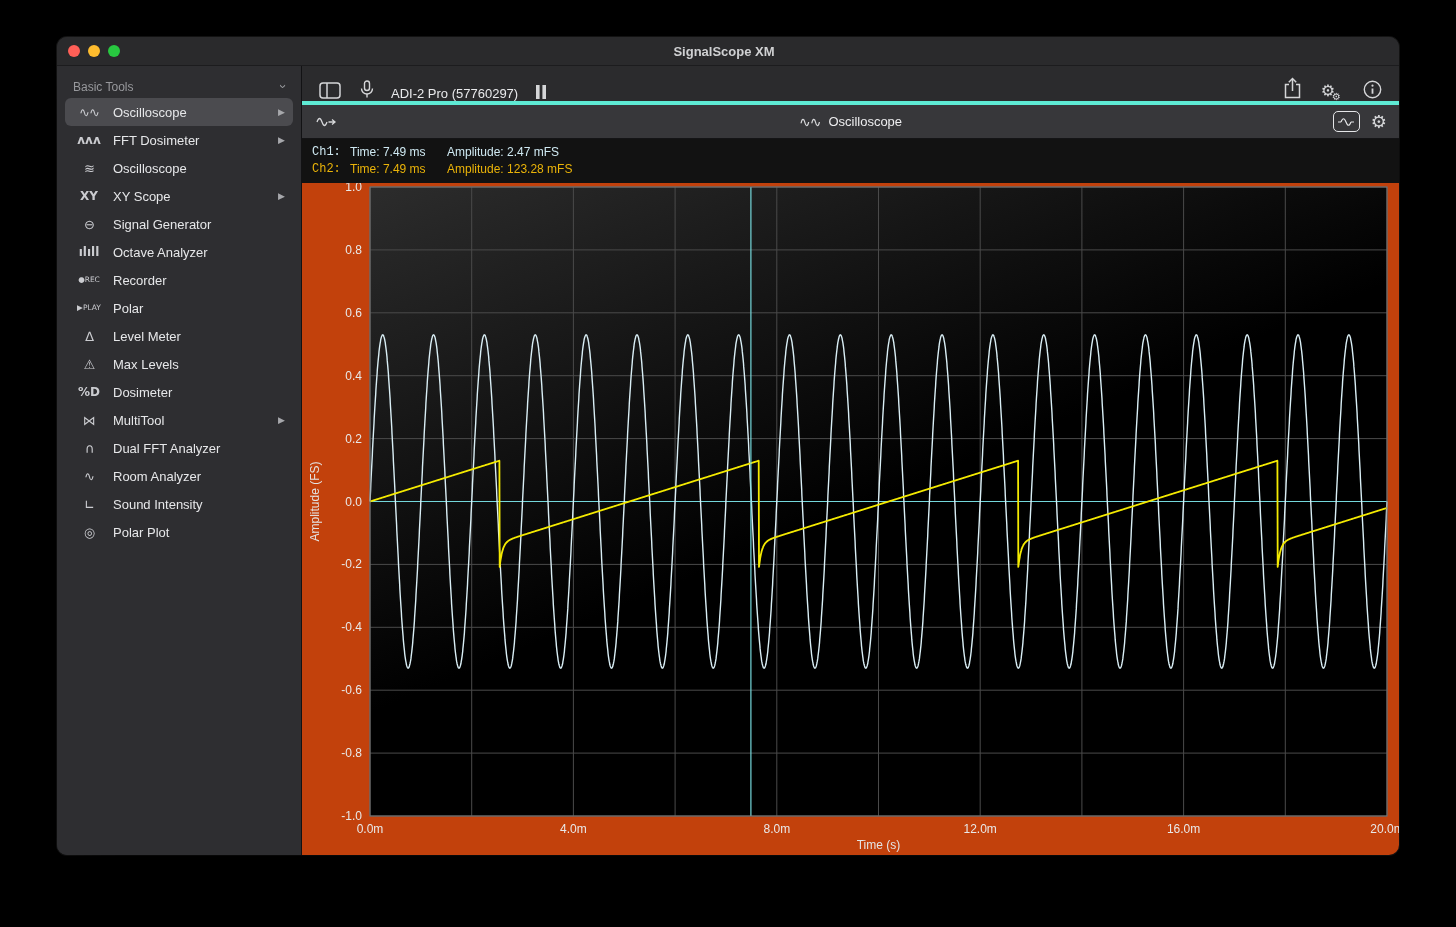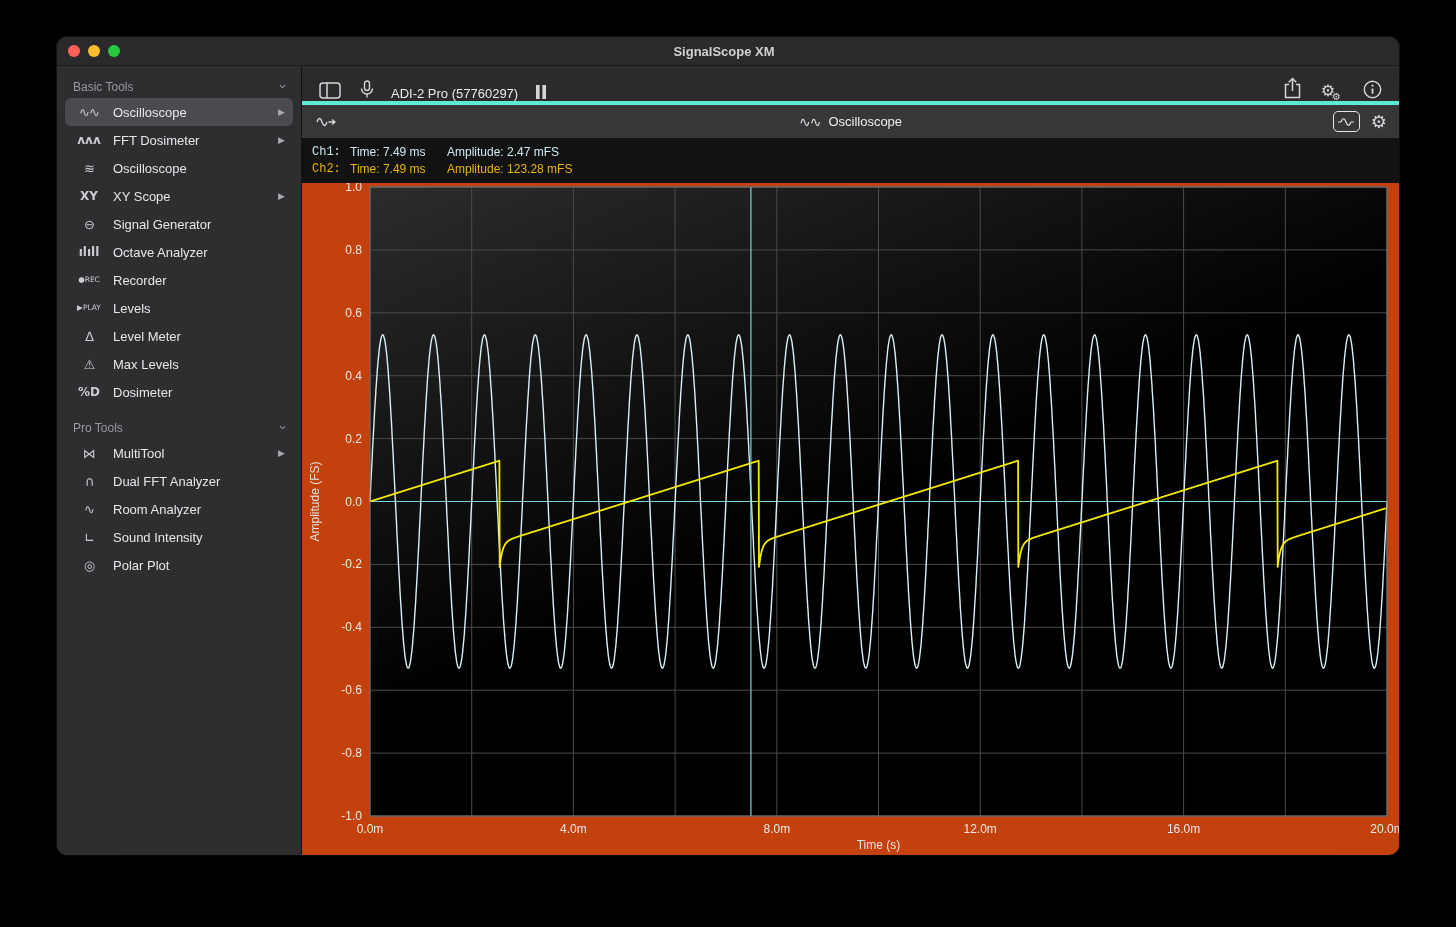--- a/index.html
+++ b/index.html
@@ -125,37 +125,33 @@
         <div class="side-item">
           <span class="side-icon small">ılıll</span>
           <span class="side-label">Octave Analyzer</span>
         </div>
         <div class="side-item">
           <span class="side-icon tiny">●REC</span>
           <span class="side-label">Recorder</span>
         </div>
         <div class="side-item">
           <span class="side-icon tiny">▶PLAY</span>
-          <span class="side-label">Levels</span>
+          <span class="side-label">Polar</span>
         </div>
         <div class="side-item">
           <span class="side-icon">∆</span>
           <span class="side-label">Level Meter</span>
         </div>
         <div class="side-item">
           <span class="side-icon">⚠</span>
           <span class="side-label">Max Levels</span>
         </div>
         <div class="side-item">
           <span class="side-icon small">%D</span>
           <span class="side-label">Dosimeter</span>
-        </div>
-        <div class="sec-header">
-          <span>Pro Tools</span>
-          <span class="chev">›</span>
         </div>
         <div class="side-item">
           <span class="side-icon">⋈</span>
           <span class="side-label">MultiTool</span>
           <span class="side-arrow">▶</span>
         </div>
         <div class="side-item">
           <span class="side-icon">∩</span>
           <span class="side-label">Dual FFT Analyzer</span>
         </div>

